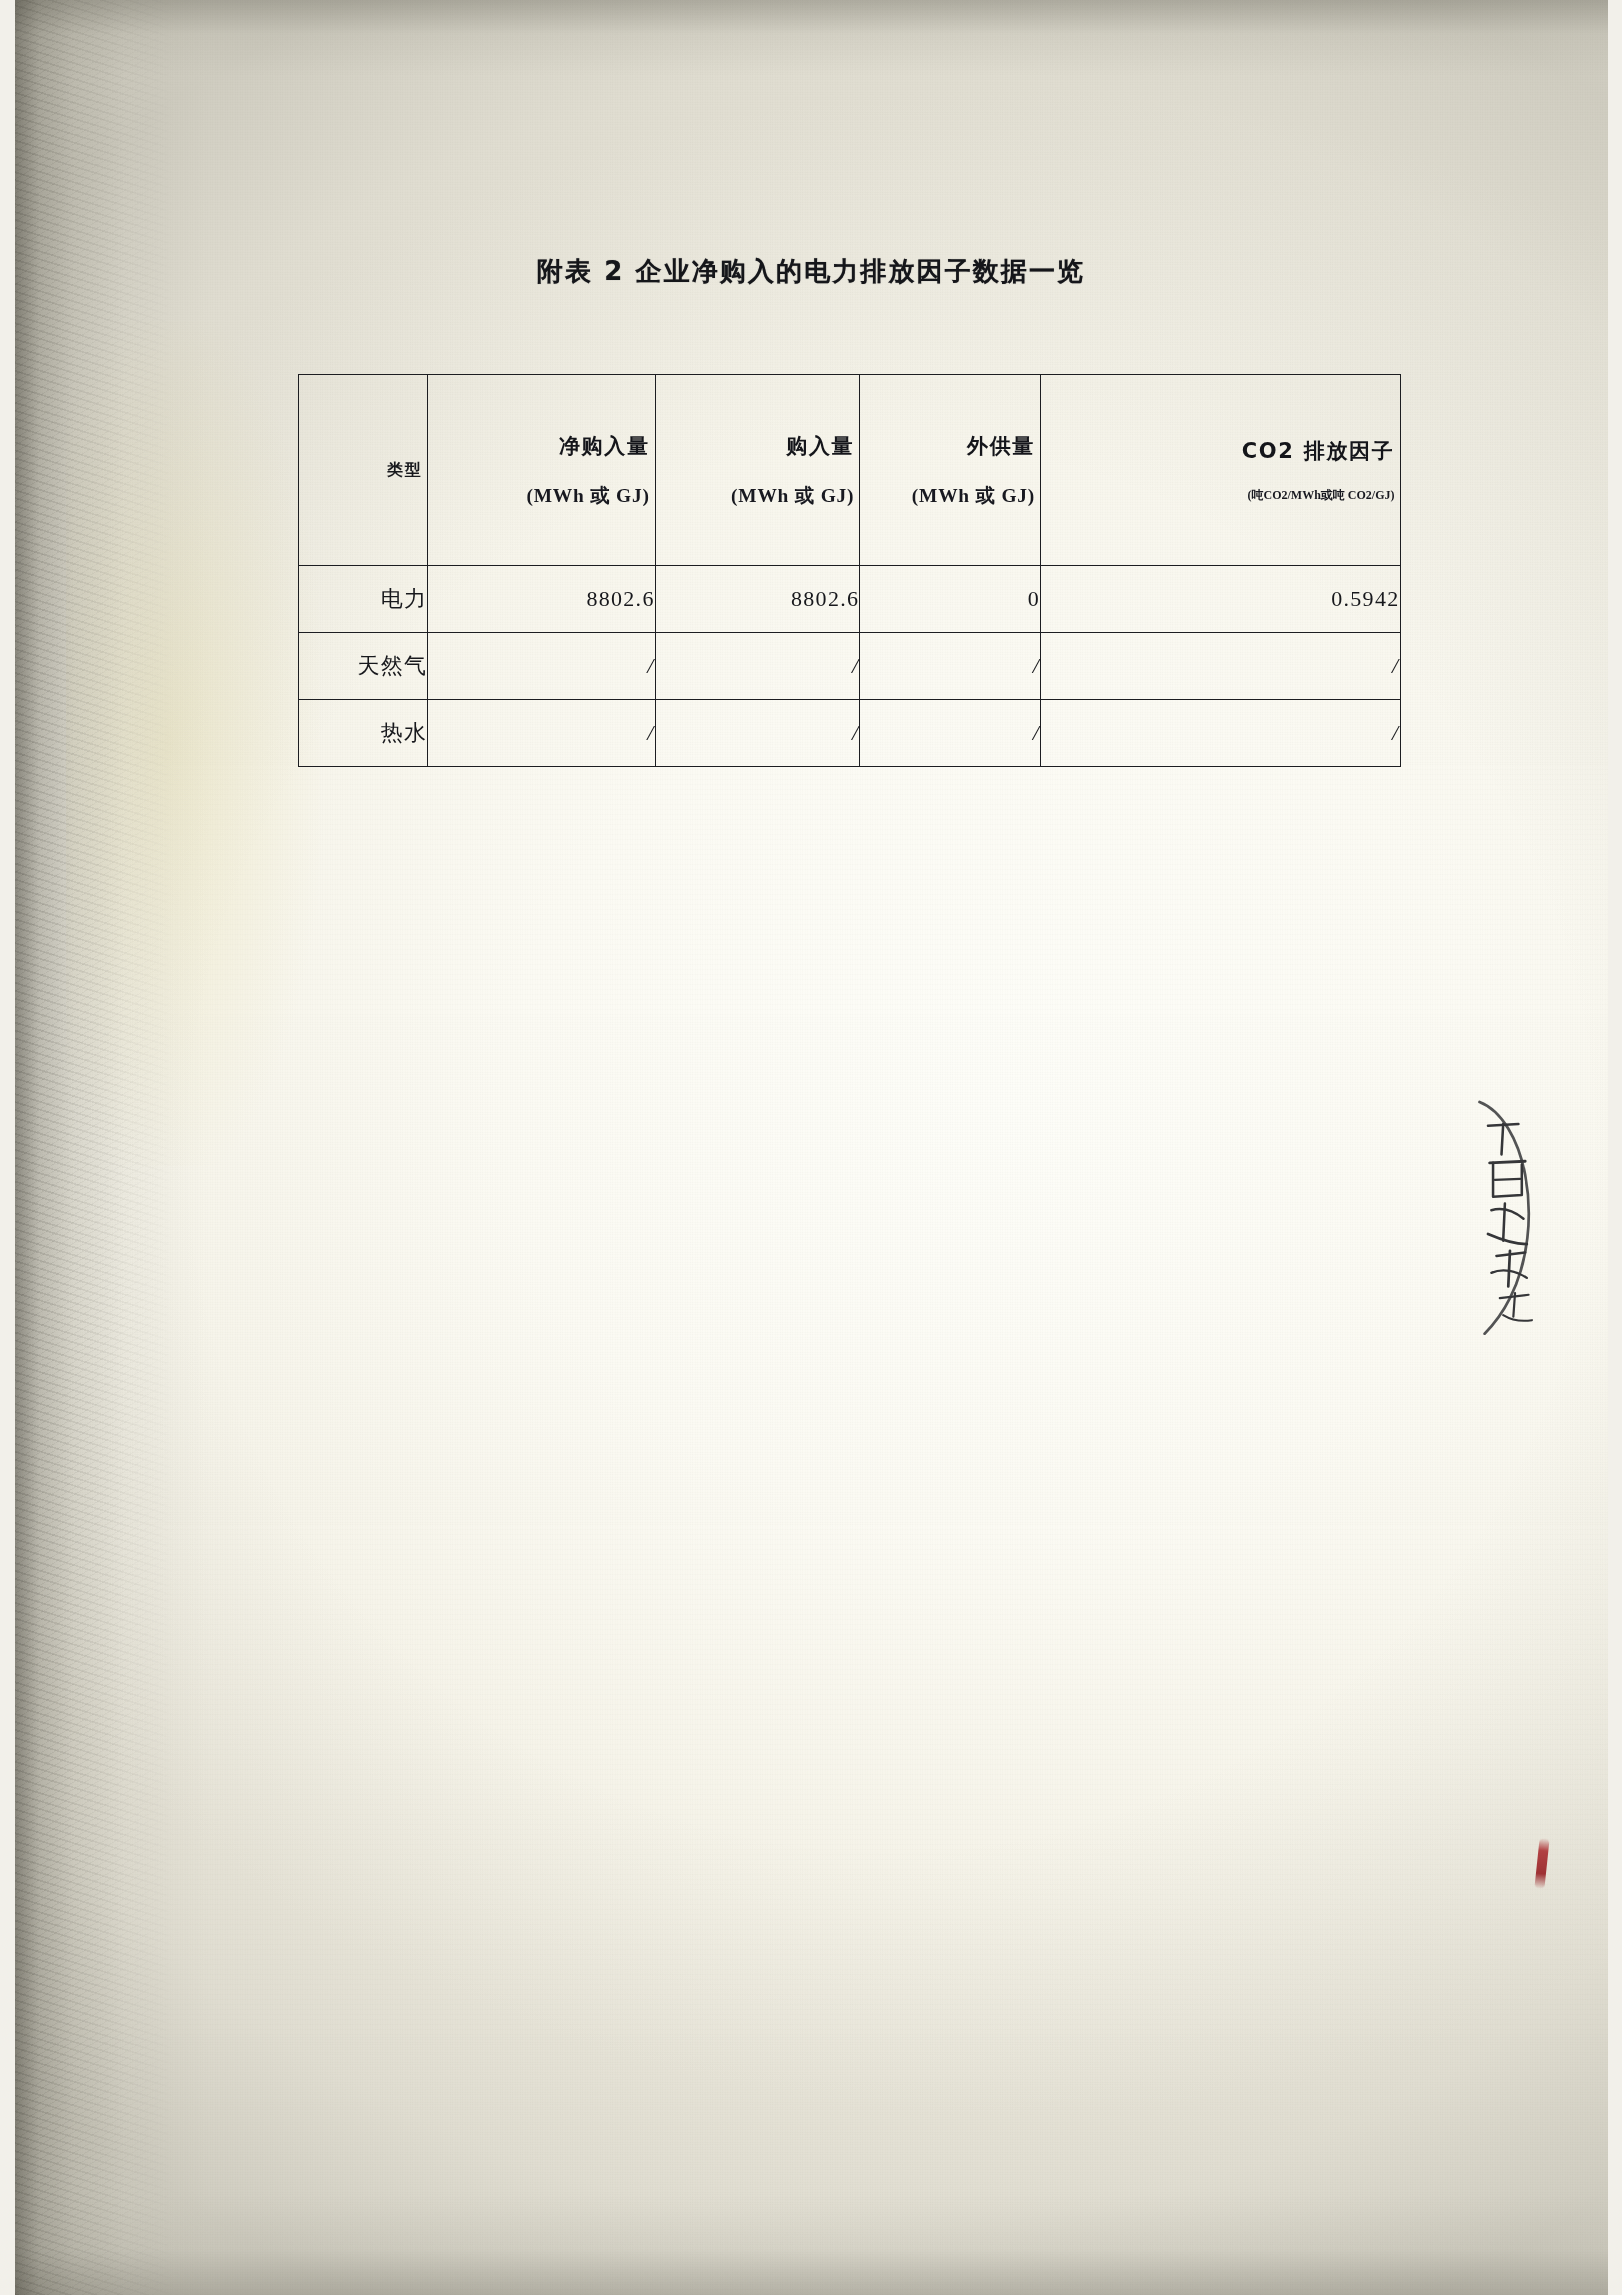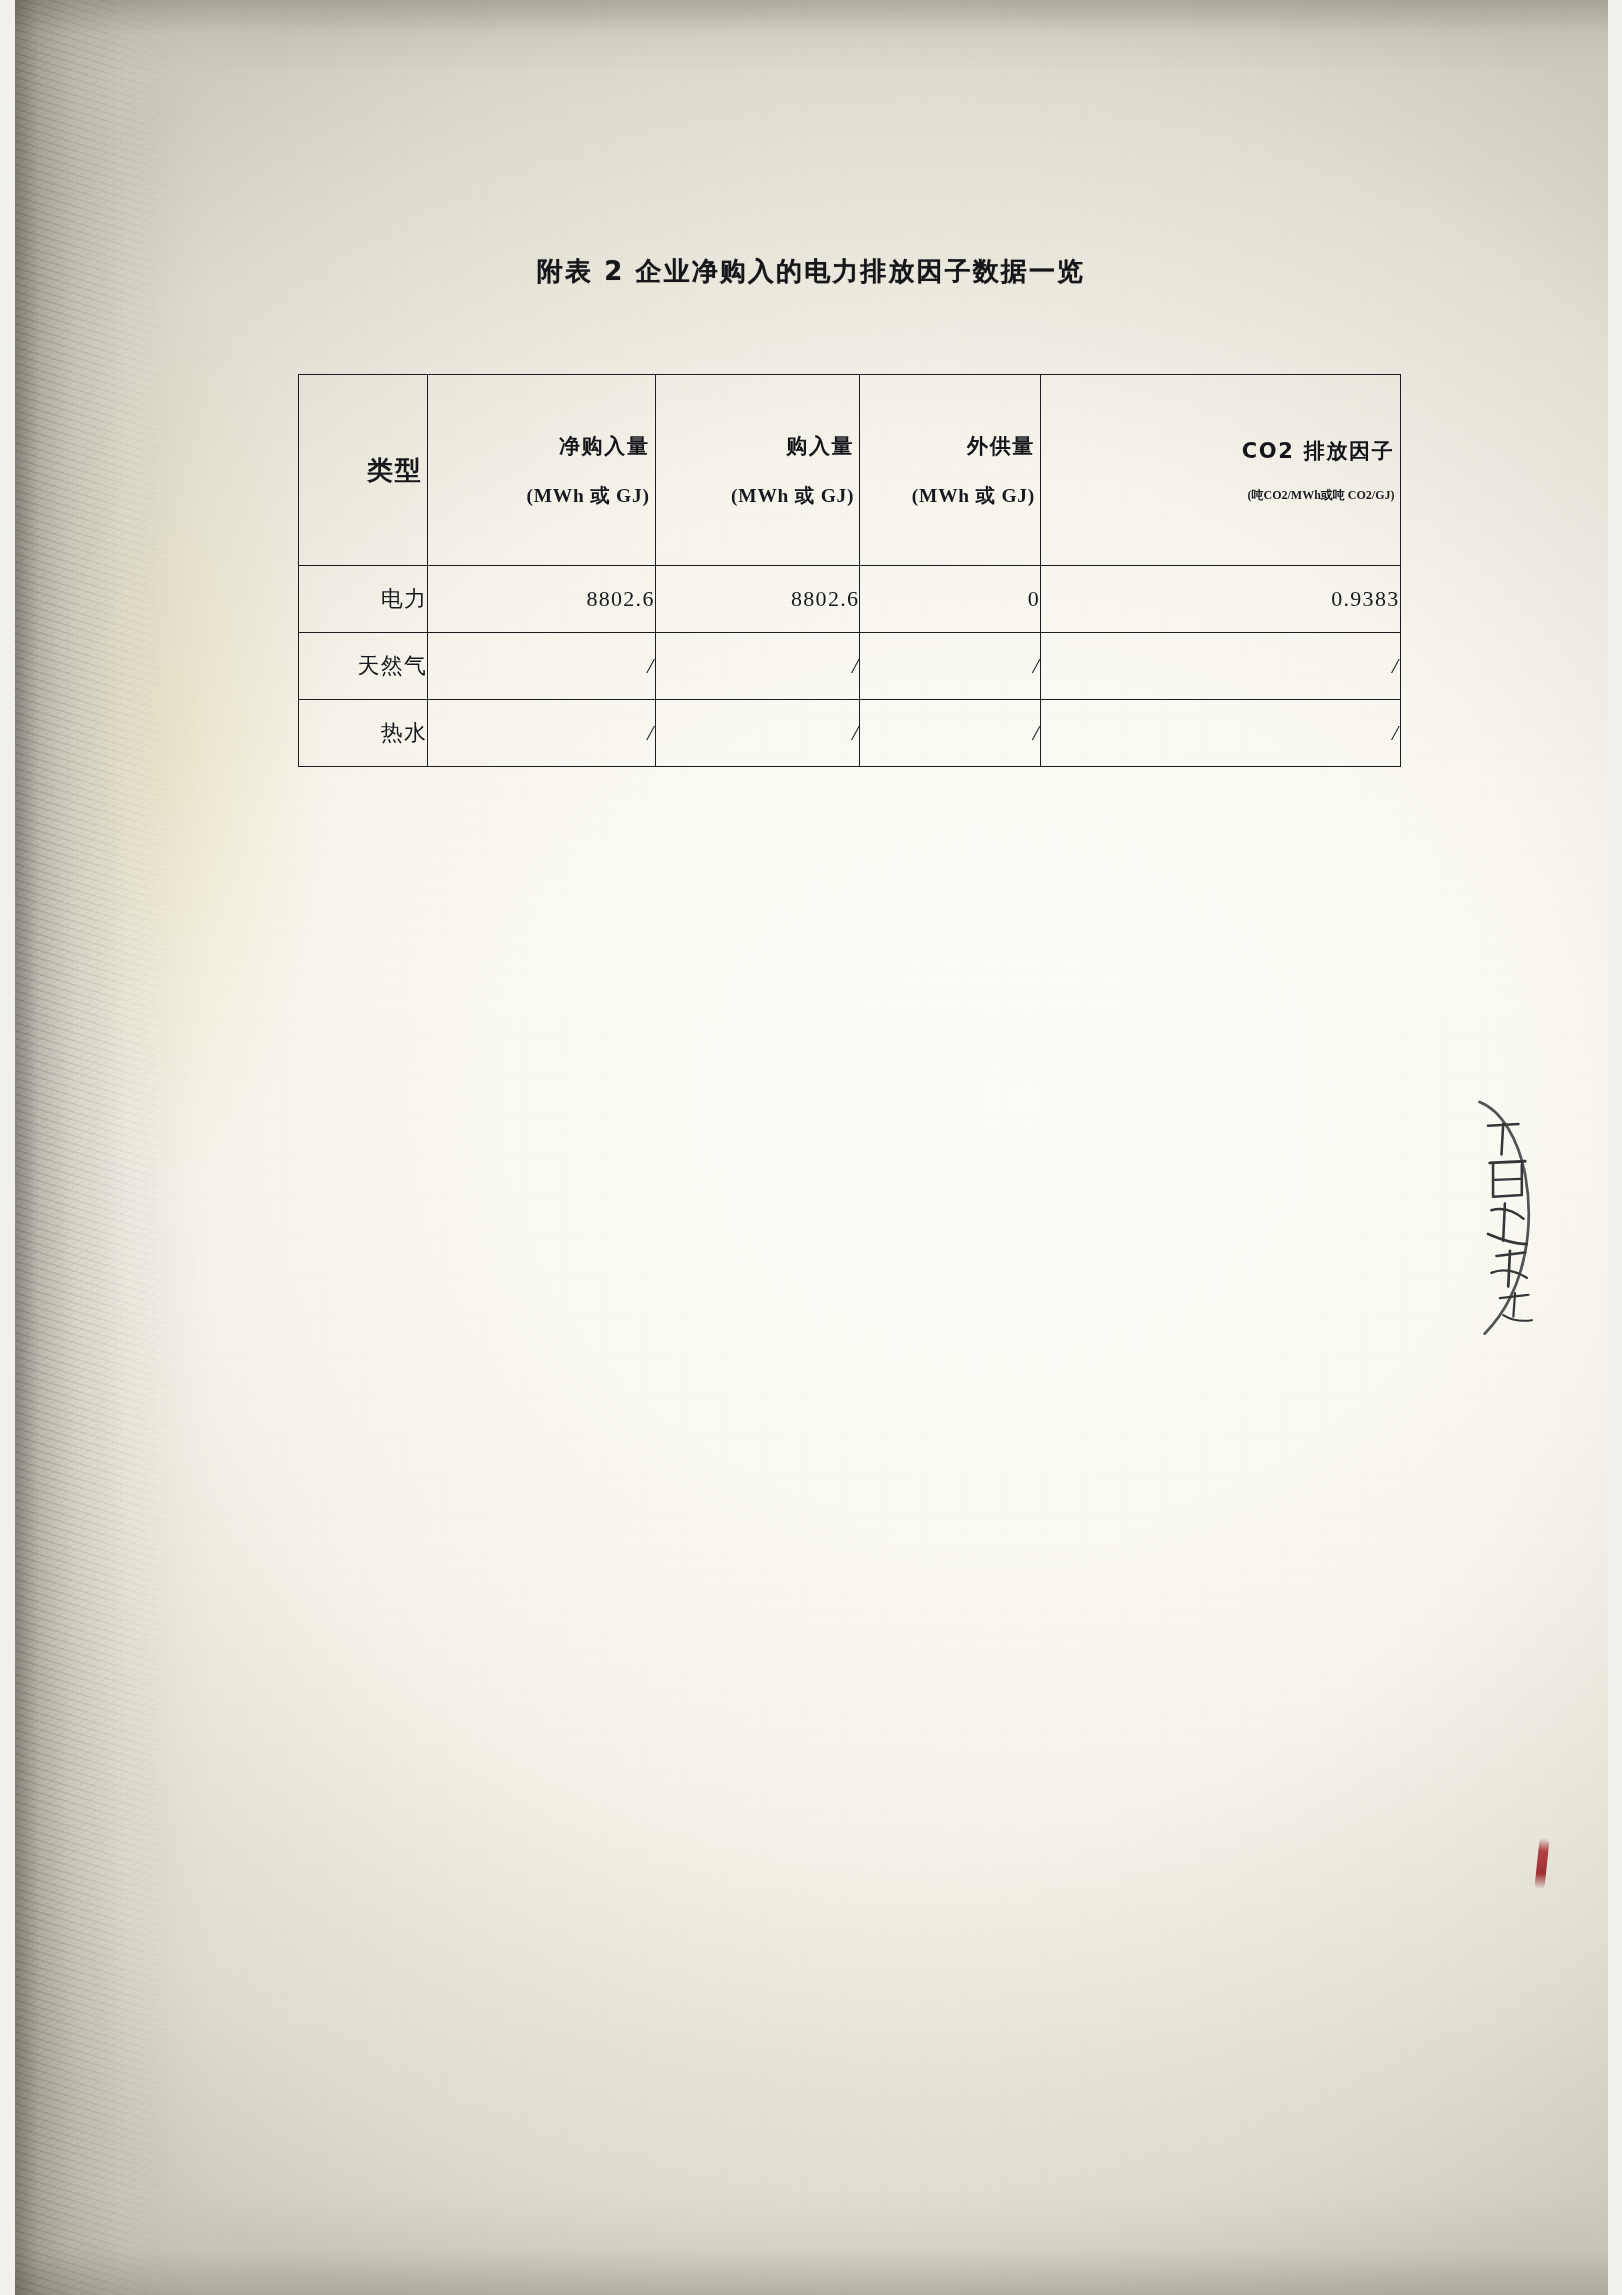--- a/index.html
+++ b/index.html
@@ -142,21 +142,21 @@
     letter-spacing: 0.8px;
     color: #181920;
   }
   .th-line2.small {
     font-size: 12px;
     letter-spacing: 0px;
   }
   .th-type {
     font-family: Liberation Serif, serif;
     font-weight: 700;
-    font-size: 26px;
+    font-size: 16px;
     letter-spacing: 1.7px;
   }
   table.data tbody td {
     height: 66px;
     font-family: "Liberation Serif", "DejaVu Serif", serif;
     font-size: 22px;
     letter-spacing: 1.3px;
   }
   td.rowlabel {
     font-family: "DejaVu Sans", "Liberation Sans", sans-serif;
@@ -258,21 +258,21 @@
             </div>
           </th>
         </tr>
       </thead>
       <tbody>
         <tr>
           <td class="rowlabel">电力</td>
           <td>8802.6</td>
           <td>8802.6</td>
           <td>0</td>
-          <td>0.9383</td>
+          <td>0.5942</td>
         </tr>
         <tr>
           <td class="rowlabel">天然气</td>
           <td class="slash">/</td>
           <td class="slash">/</td>
           <td class="slash">/</td>
           <td class="slash">/</td>
         </tr>
         <tr>
           <td class="rowlabel">热水</td>

